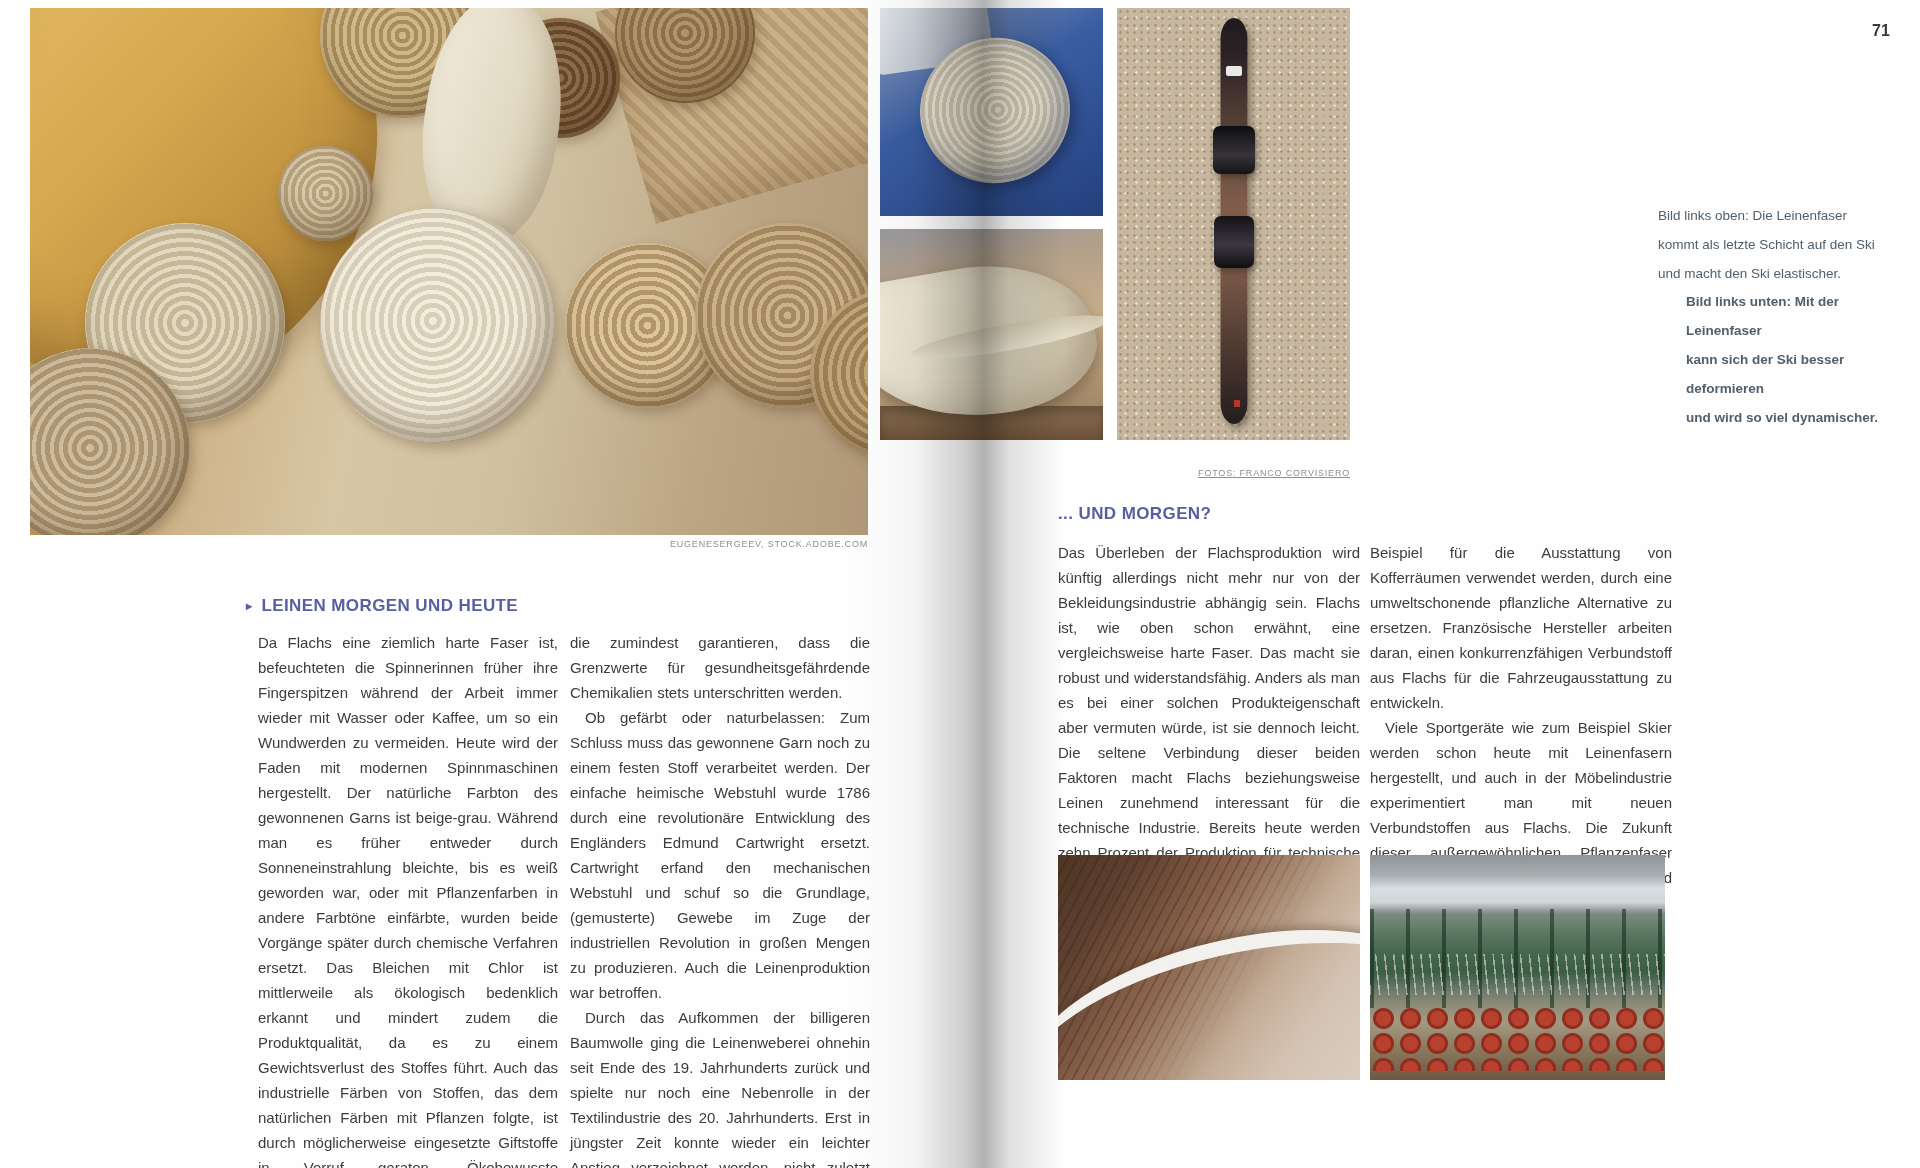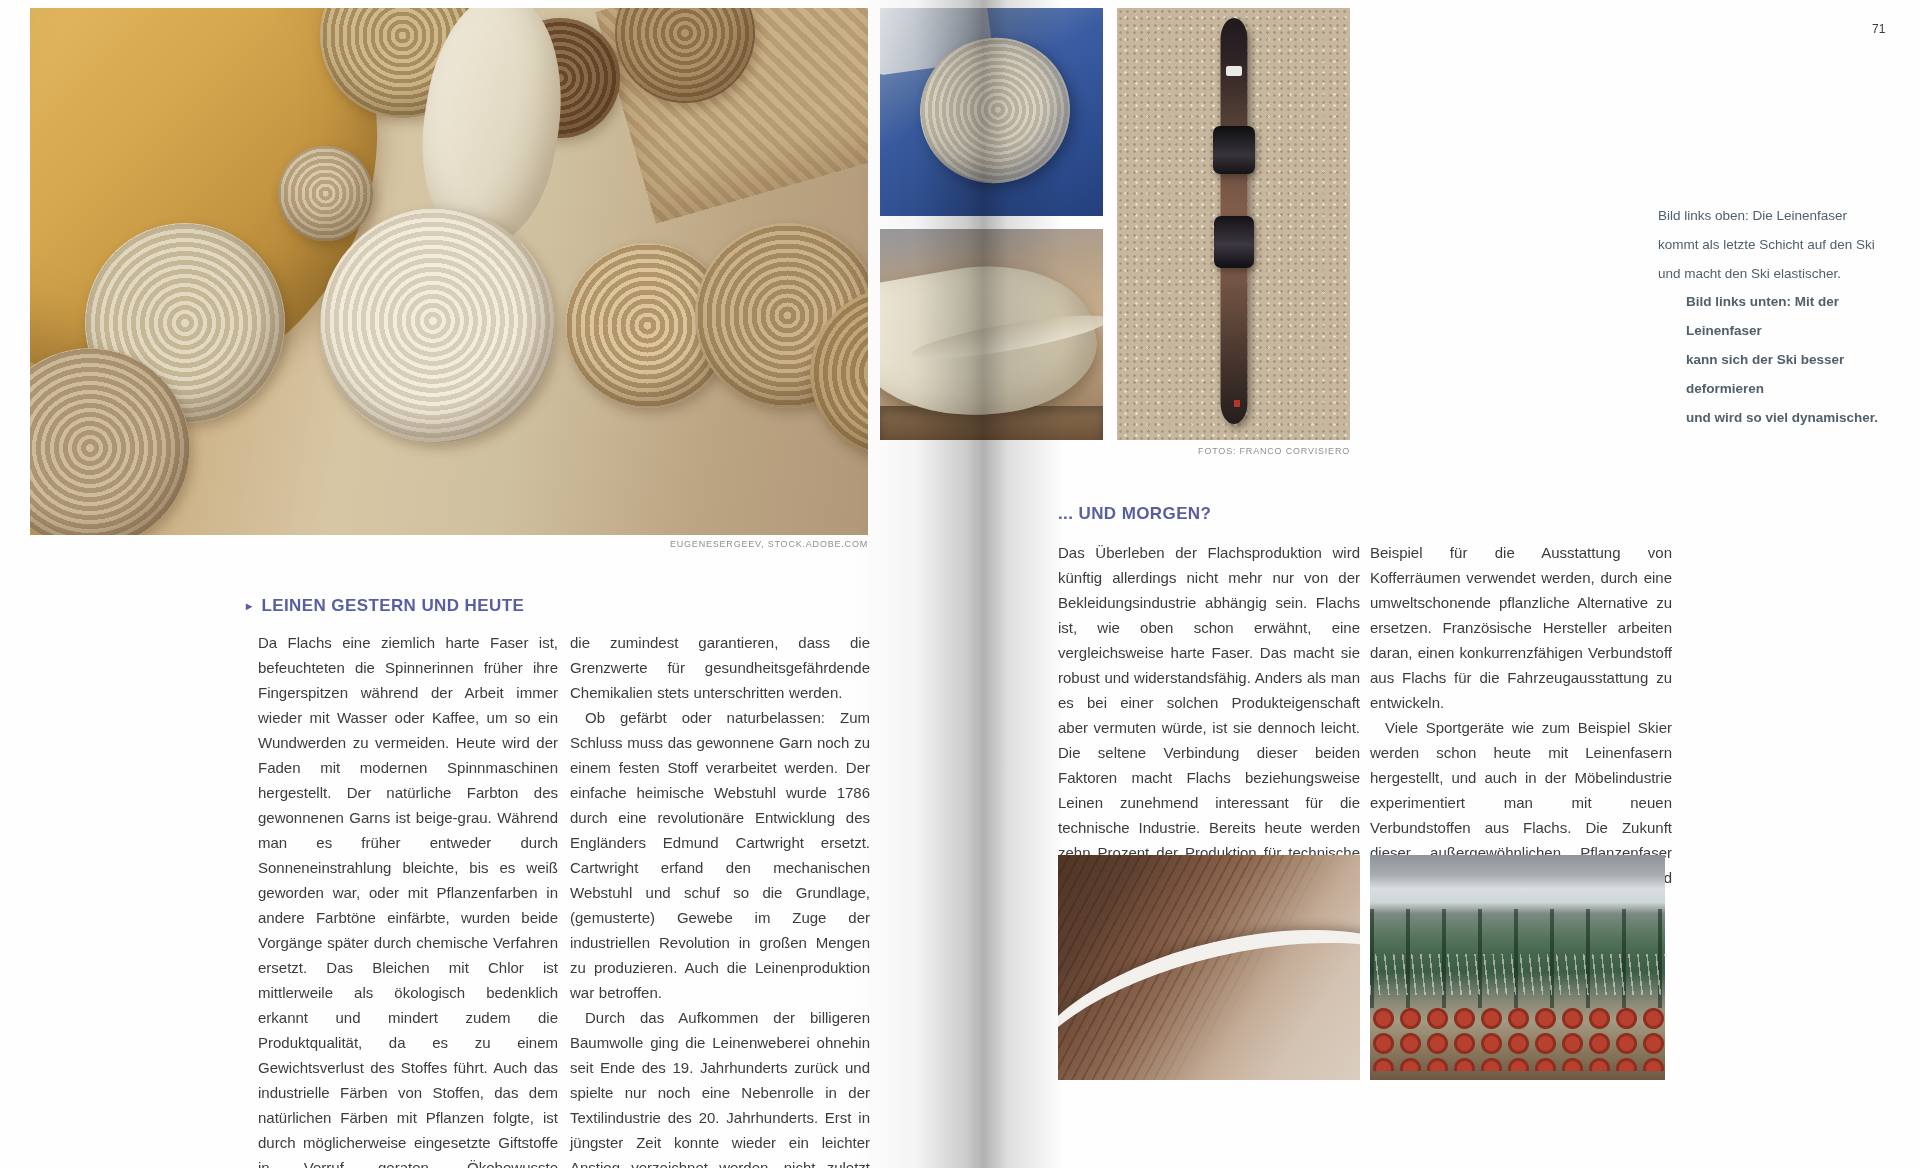--- a/index.html
+++ b/index.html
@@ -9,21 +9,21 @@
   
   .body-col{position:absolute;}
   .body-col p{margin:0;font-size:15px;line-height:25px;text-align:justify;color:#3c3c3c;
     hyphens:auto;-webkit-hyphens:auto;word-spacing:0.5px;}
   .body-col p + p{text-indent:15px;}
   .caption{position:absolute;font-size:13.5px;line-height:29px;color:#50606c;white-space:pre-line;}
   .credit{position:absolute;font-size:9px;letter-spacing:0.8px;color:#8f8f8f;text-align:right;text-transform:uppercase;}
   .section-heading{position:absolute;display:flex;align-items:baseline;gap:9px;color:#585fa0;
     font-weight:bold;font-size:17px;letter-spacing:0.4px;}
   .section-heading .marker{font-size:12px;transform:translateY(-1px);}
-  .page-number{position:absolute;left:1872px;top:22px;font-size:12px;font-weight:normal;color:#3a3a3a;}
+  .page-number{position:absolute;left:1872px;top:22px;font-size:16px;font-weight:bold;color:#3a3a3a;}
 
   
   .photo{position:absolute;overflow:hidden;}
   .photo *{position:absolute;}
 
   
   .photo-linen{left:30px;top:8px;width:838px;height:527px;
     background:linear-gradient(100deg,#d3ae62 0%,#c9a35c 10%,#cdb287 24%,#d7c6a4 42%,#cfc0a0 60%,#bda684 80%,#b09878 100%);}
   .drape-mustard{left:-60px;top:-80px;width:400px;height:470px;transform:rotate(20deg);
     border-radius:45% 55% 60% 40%;
@@ -147,21 +147,21 @@
     <div class="roll r-tan2"></div>
     <div class="roll r-edge"></div>
     <div class="roll r-white"></div>
   </div>
 
   <div class="credit" style="left:30px;top:539px;width:838px;">EUGENESERGEEV, STOCK.ADOBE.COM</div>
 
 
   <div class="section-heading" style="left:246px;top:596px;">
     <span class="marker">▸</span>
-    <span>LEINEN GESTERN UND HEUTE</span>
+    <span>LEINEN MORGEN UND HEUTE</span>
   </div>
 
   <div class="body-col" style="left:258px;top:630px;width:300px;">
     <p>Da Flachs eine ziemlich harte Faser ist, befeuchteten die Spinnerinnen früher ihre Fingerspitzen während der Arbeit immer wieder mit Wasser oder Kaffee, um so ein Wundwerden zu vermeiden. Heute wird der Faden mit modernen Spinnmaschinen hergestellt. Der natürliche Farbton des gewonnenen Garns ist beige-grau. Während man es früher entweder durch Sonneneinstrahlung bleichte, bis es weiß geworden war, oder mit Pflanzenfarben in andere Farbtöne einfärbte, wurden beide Vorgänge später durch chemische Verfahren ersetzt. Das Bleichen mit Chlor ist mittlerweile als ökologisch bedenklich erkannt und mindert zudem die Produktqualität, da es zu einem Gewichtsverlust des Stoffes führt. Auch das industrielle Färben von Stoffen, das dem natürlichen Färben mit Pflanzen folgte, ist durch möglicherweise eingesetzte Giftstoffe in Verruf geraten. Ökobewusste Konsumenten setzen darum auf ungefärbtes Leinen und/oder Öko-Siegel wie GOTS (vgl. GDI Ausgabe 1/2019, Kaleidoskop „Baumwolle“) oder Öko-Tex Standard 100,</p>
   </div>
   <div class="body-col" style="left:570px;top:630px;width:300px;">
     <p>die zumindest garantieren, dass die Grenzwerte für gesundheitsgefährdende Chemikalien stets unterschritten werden.</p>
     <p>Ob gefärbt oder naturbelassen: Zum Schluss muss das gewonnene Garn noch zu einem festen Stoff verarbeitet werden. Der einfache heimische Webstuhl wurde 1786 durch eine revolutionäre Entwicklung des Engländers Edmund Cartwright ersetzt. Cartwright erfand den mechanischen Webstuhl und schuf so die Grundlage, (gemusterte) Gewebe im Zuge der industriellen Revolution in großen Mengen zu produzieren. Auch die Leinenproduktion war betroffen.</p>
     <p>Durch das Aufkommen der billigeren Baumwolle ging die Leinenweberei ohnehin seit Ende des 19. Jahrhunderts zurück und spielte nur noch eine Nebenrolle in der Textilindustrie des 20. Jahrhunderts. Erst in jüngster Zeit konnte wieder ein leichter Anstieg verzeichnet werden, nicht zuletzt durch die Europäische Union, die den Flachsanbau und die Leinenherstellung mit Fördermitteln wieder ankurbeln möchte.</p>
   </div>
@@ -184,21 +184,21 @@
     <div class="ski-label"></div>
     <div class="ski-binding-front"></div>
     <div class="ski-binding-rear"></div>
     <div class="ski-logo">
         <i></i>
         <i></i>
         <i></i>
       </div>
   </div>
 
-  <div class="credit" style="left:1117px;top:446px;width:233px;">FOTOS: FRANCO CORVISIERO</div>
+  <div class="credit" style="left:1117px;top:468px;width:233px;text-decoration:underline;">FOTOS: FRANCO CORVISIERO</div>
 
   <div class="caption" style="left:1658px;top:201px;width:232px;">Bild links oben: Die Leinenfaser
 kommt als letzte Schicht auf den Ski
 und macht den Ski elastischer.</div>
   <div class="caption" style="left:1686px;top:287px;width:232px;font-weight:bold;">Bild links unten: Mit der Leinenfaser
 kann sich der Ski besser deformieren
 und wird so viel dynamischer.</div>
 
   <div class="section-heading" style="left:1058px;top:504px;">
     <span>... UND MORGEN?</span>

